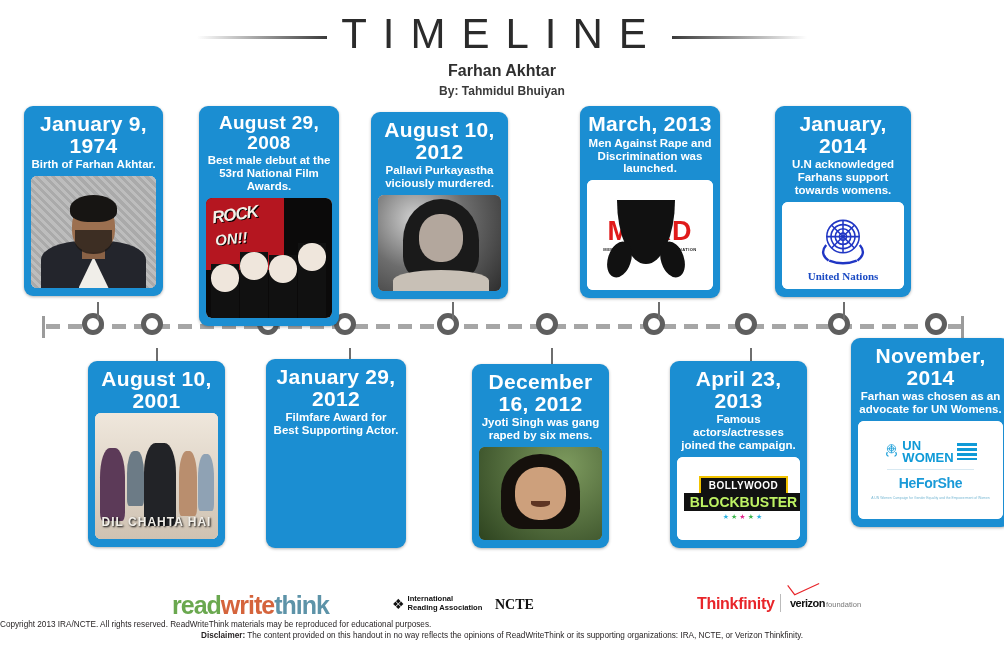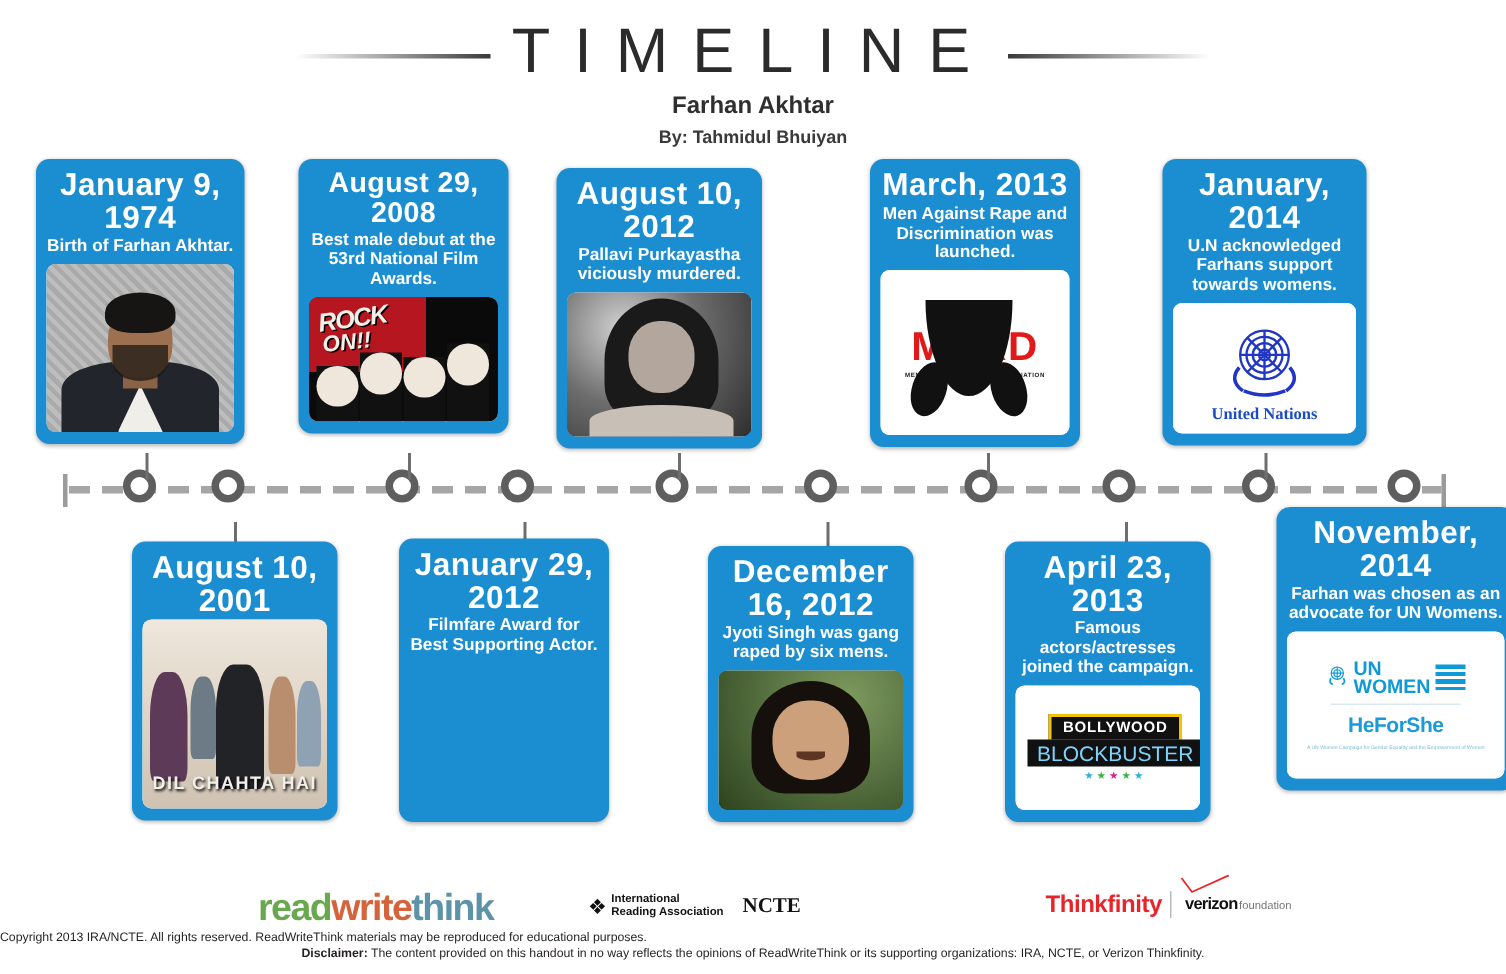--- a/index.html
+++ b/index.html
@@ -159,21 +159,21 @@
      background:#15100c;border-radius:50% 50% 28% 28%;}
   .art-jyoti .face{position:absolute;left:29%;top:22%;width:42%;height:56%;
      background:#cda07c;border-radius:46%;}
   .art-jyoti .smile{position:absolute;left:42%;top:58%;width:16%;height:7%;
      background:#5e3523;border-radius:0 0 60% 60%;}
   
   .art-bbl{background:#ffffff;display:flex;flex-direction:column;
      align-items:center;justify-content:center;padding-left:10px;}
   .bbl-top{background:#111;color:#ffffff;font-size:10px;font-weight:800;
      letter-spacing:.5px;padding:2px 8px;border:2px solid #f2c300;}
-  .bbl-main{background:#111;color:#7dd3fc;font-size:14px;font-weight:400;
+  .bbl-main{background:#111;color:#bef264;font-size:14px;font-weight:700;
      letter-spacing:0px;padding:1px 6px;margin-top:-2px;
      -webkit-text-stroke:0;}
   .bbl-stars{margin-top:2px;font-size:7px;letter-spacing:2px;}
   
   .art-unw{background:#ffffff;display:flex;flex-direction:column;
      align-items:center;justify-content:center;gap:5px;}
   .unw-row{display:flex;align-items:center;gap:3px;}
   .unw-text{color:#0f9ad7;font-size:13px;font-weight:800;line-height:.9;
      text-align:left;}
   .unw-grid{width:20px;height:17px;background:
@@ -263,21 +263,21 @@
         <div class="suit"></div>
         <div class="shirt"></div>
       <div class="neck"></div>
         <div class="face"></div>
         <div class="beard"></div>
         <div class="hair"></div>
     </div>
   </div>
 </div>
 
-<div class="card" style="left:199px;top:106px;width:140px;height:183px">
+<div class="card" style="left:199px;top:106px;width:140px;height:220px">
   <div class="card-date" style="font-size:19px">August 29, 2008</div>
   <div class="card-desc">Best male debut at the 53rd National Film Awards.</div>
   <div class="card-media">
     <div class="art art-rockon">
       <div class="red"></div>
       <div class="rk">ROCK</div>
       <div class="rk2">ON!!</div>
       <div class="band" style="left:4%;height:45%">
           <div class="head"></div>
         </div>

